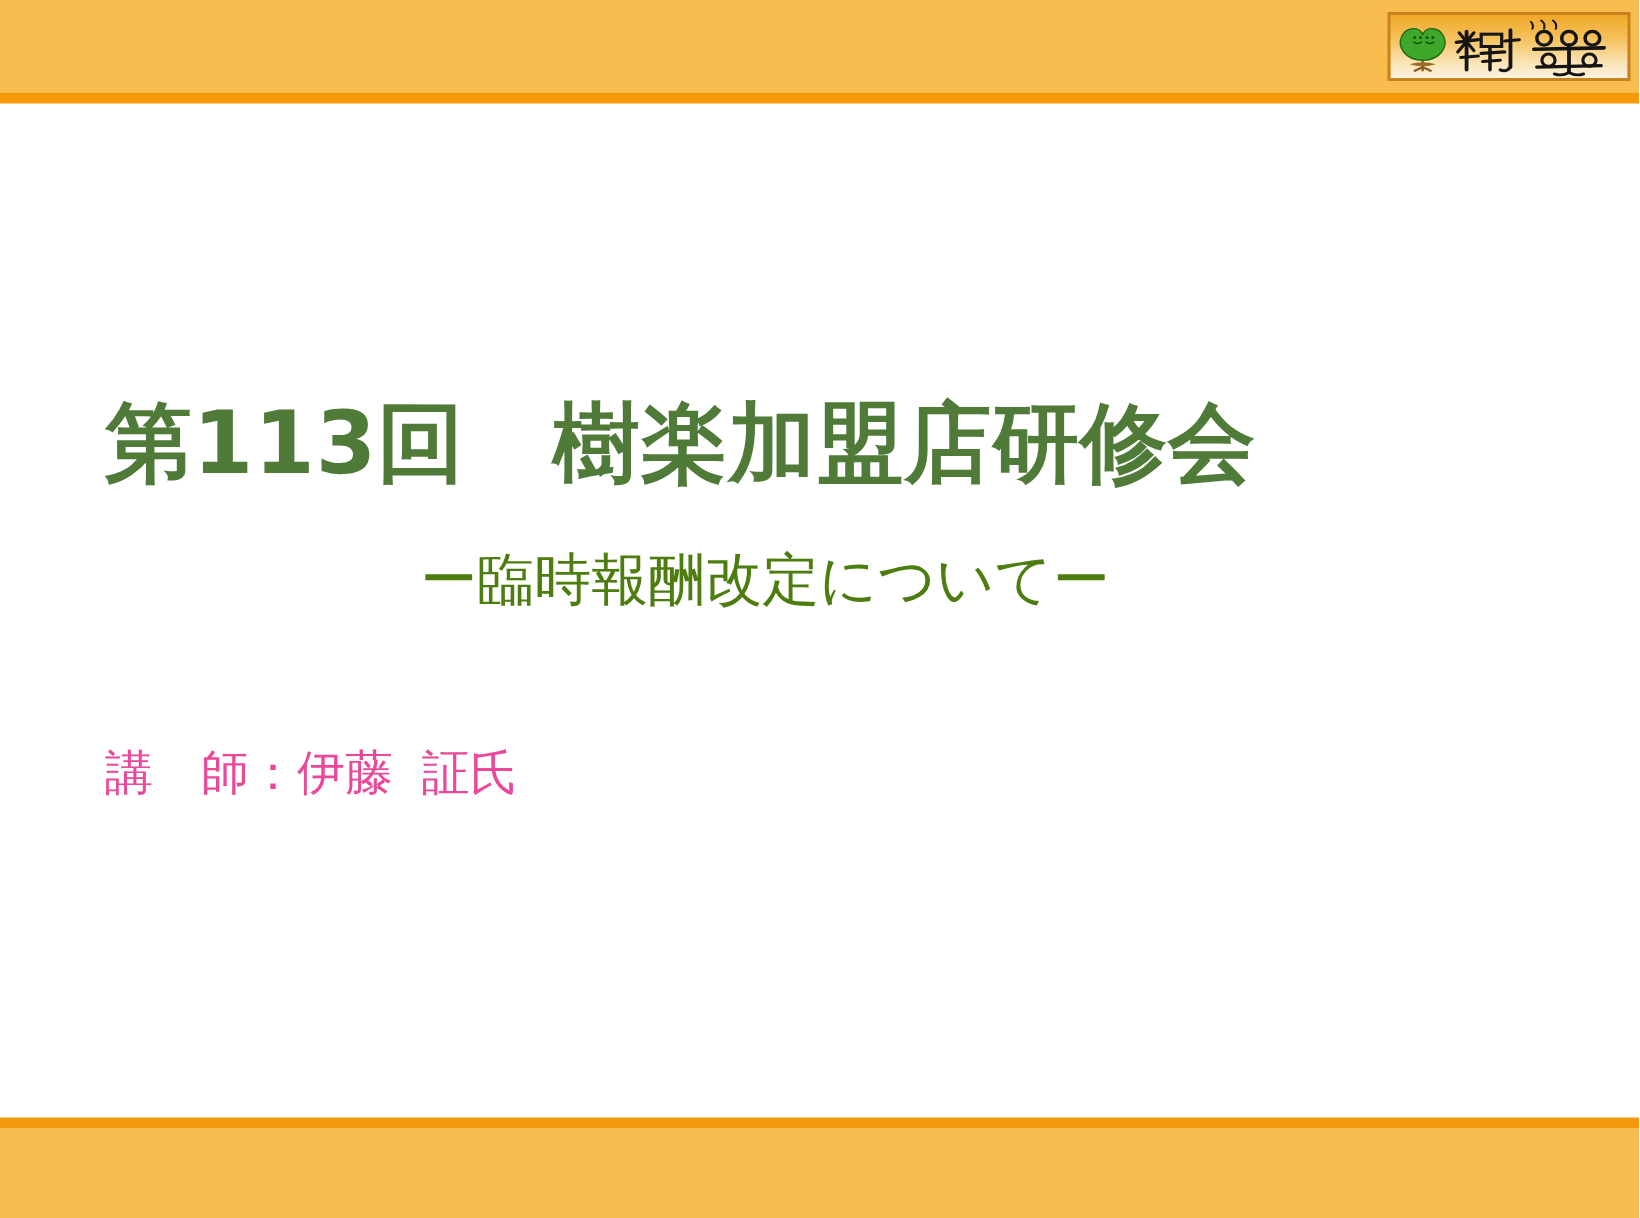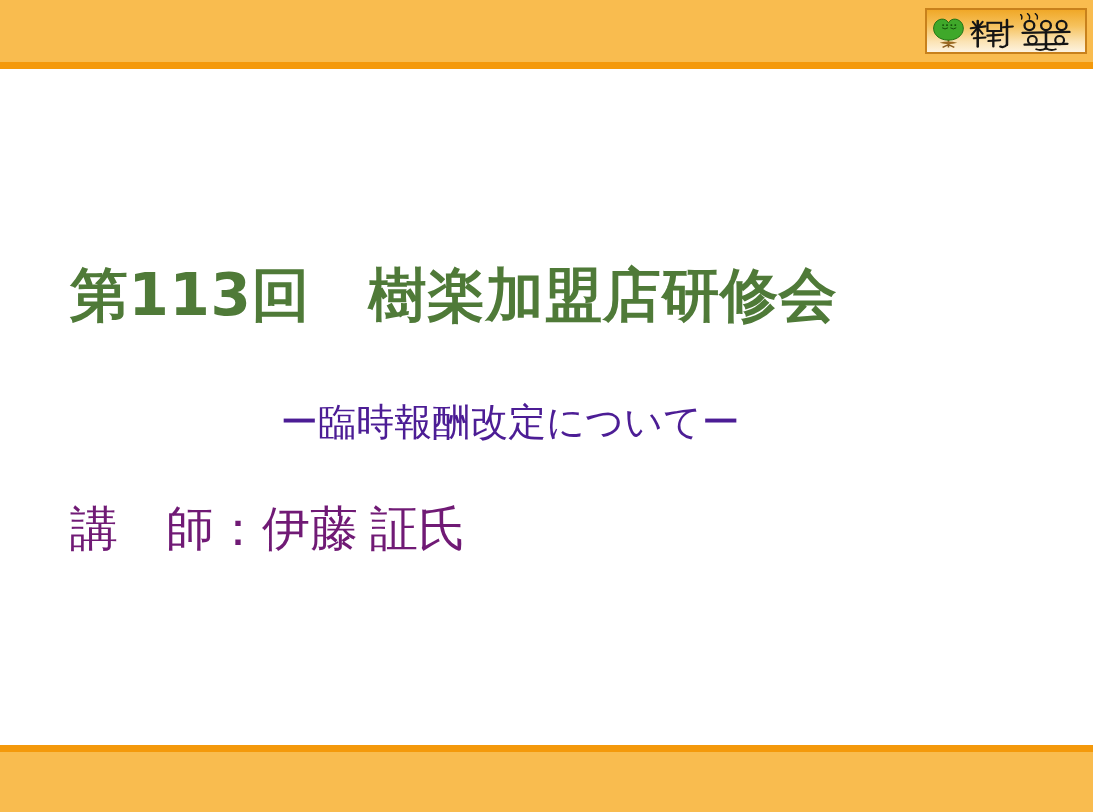--- a/index.html
+++ b/index.html
@@ -91,34 +91,33 @@
   .subtitle {
     position: absolute;
     left: 0px;
     top: 364px;
     width: 1020px;
     text-align: center;
     font-family: "DejaVu Sans", "Liberation Sans", sans-serif;
     font-weight: normal;
     font-size: 38px;
     line-height: 1.2;
-    color: #4c1d95;
+    color: #4d7c0f;
     white-space: pre;
-    margin-top: 36px;
   }
 
   .speaker {
     position: absolute;
     left: 70px;
     top: 497px;
     width: 900px;
-    font-family: Liberation Serif, serif;
-    font-size: 48px;
+    font-family: Liberation Mono, monospace;
+    font-size: 32px;
     line-height: 1.33;
-    color: #701a75;
+    color: #ec4899;
   }
   .speaker-line {
     white-space: pre;
     display: block;
   }
 </style>
 </head>
 <body>
 
 <div class="slide">

